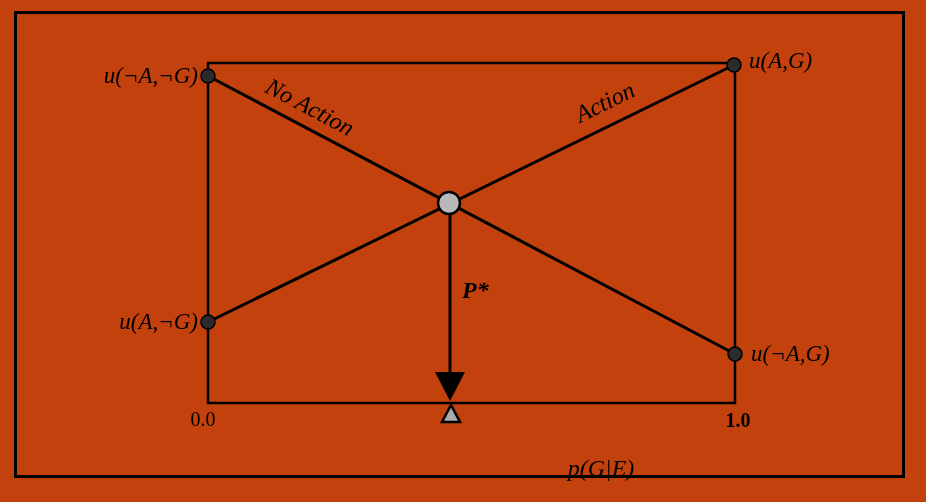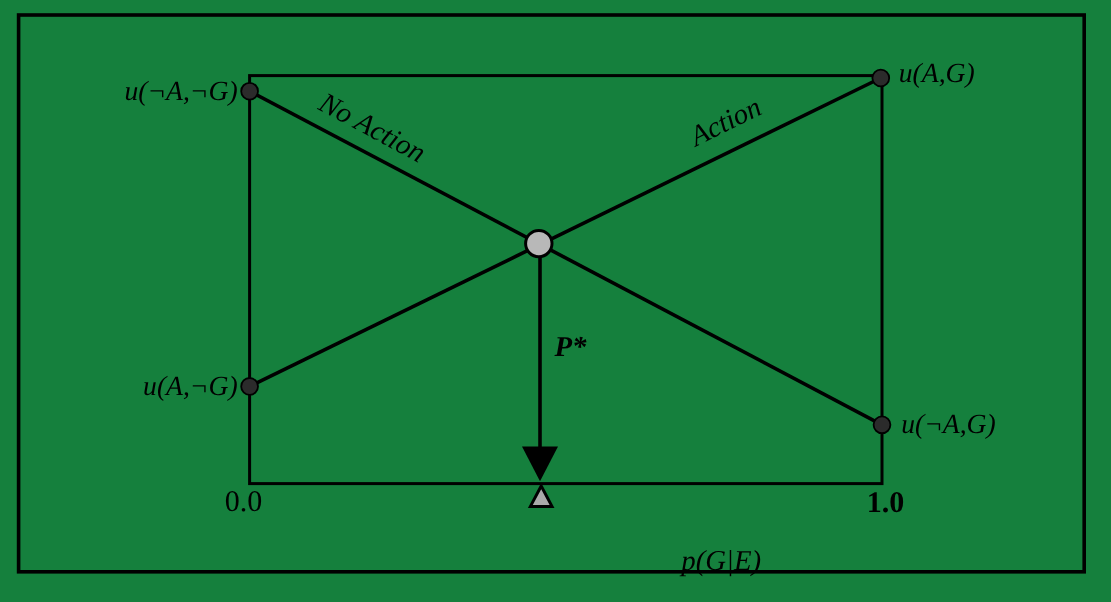--- a/index.html
+++ b/index.html
@@ -4,21 +4,21 @@
 <style>
   html, body {
     margin: 0;
     padding: 0;
     background: #ffffff;
   }
   .stage {
     position: relative;
     width: 926px;
     height: 502px;
-    background: #15803d;
+    background: #c2410c;
     font-family: "Liberation Serif", "DejaVu Serif", serif;
     color: #000000;
     overflow: hidden;
   }
   .outer-frame {
     position: absolute;
     left: 14px;
     top: 11px;
     width: 891px;
     height: 467px;
@@ -41,21 +41,21 @@
     left: 40px;
     width: 158px;
     text-align: right;
   }
   .lbl-rot {
     font-size: 24px;
     text-align: center;
   }
   .lbl-tick {
     font-style: normal;
-    font-size: 25px;
+    font-size: 20px;
     text-align: center;
     width: 80px;
   }
   .lbl-axis {
     font-size: 24px;
     text-align: center;
     width: 120px;
     margin-top: 36px;
   }
   .lbl-pstar {

